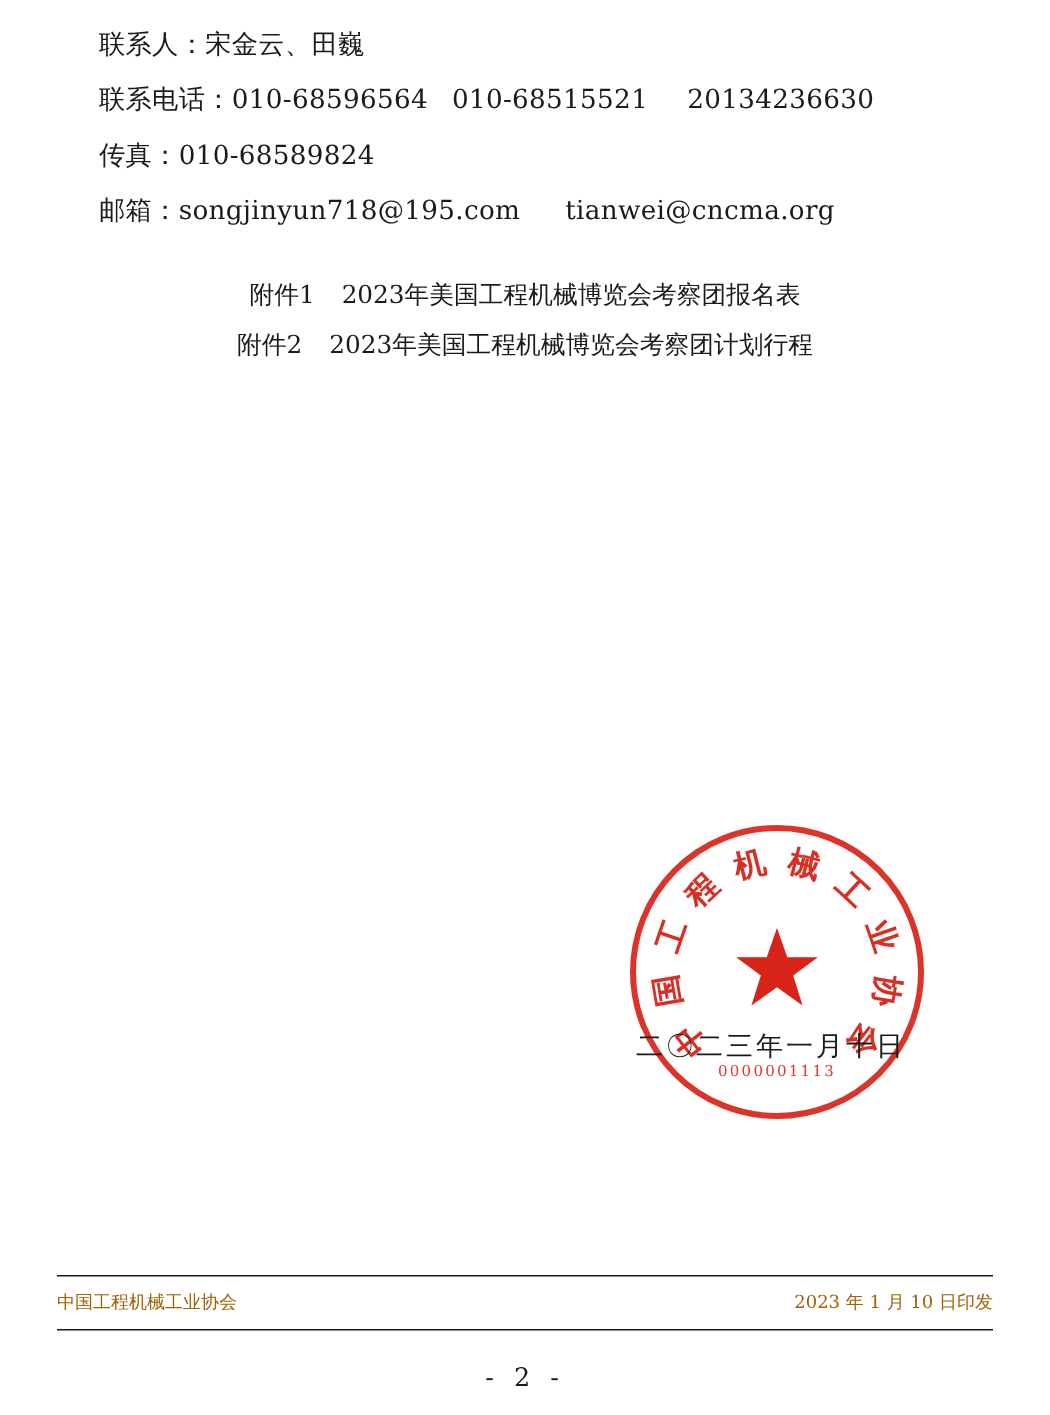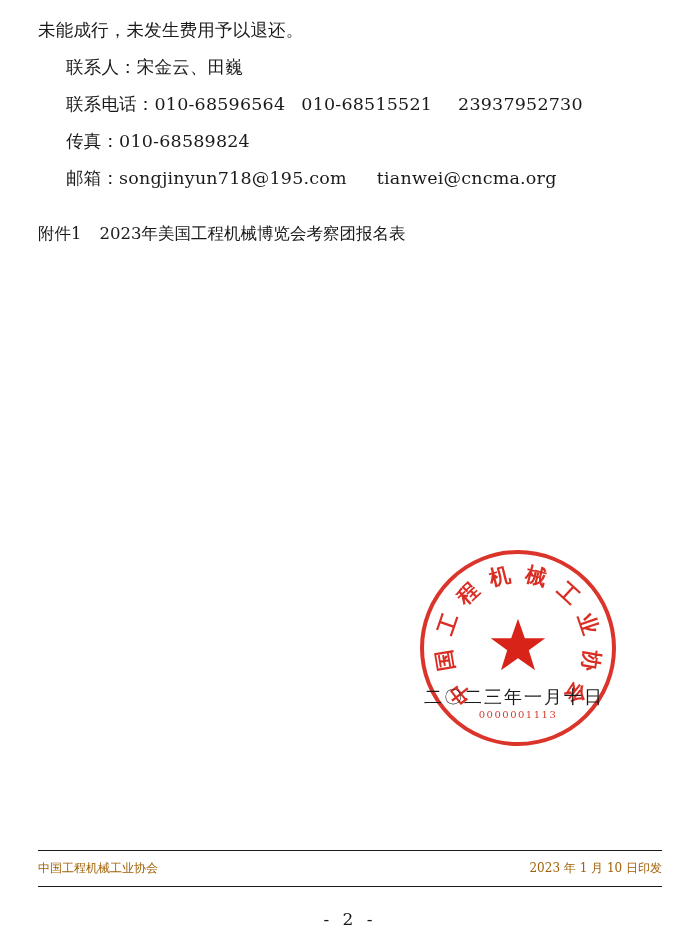--- a/index.html
+++ b/index.html
@@ -42,20 +42,21 @@
     padding-top: 12px;
   }
   .spacer-sm { height: 10px; }
   .attachments {
     font-size: 16.5px;
     line-height: 33px;
     color: #1a1a1a;
   }
   .att-row {
     white-space: pre;
+    text-align: center;
   }
   .att-gap {
     display: inline-block;
     width: 18px;
   }
   .contact-gap-1 { display: inline-block; width: 16px; }
   .contact-gap-2 { display: inline-block; width: 26px; }
   .mail-gap { display: inline-block; width: 30px; }
   .mono-ish {
     font-family: "DejaVu Serif", "Liberation Serif", serif;
@@ -175,36 +176,36 @@
     color: #1a1a1a;
     letter-spacing: 4px;
   }
 </style>
 </head>
 <body>
 
 <div class="page">
 
   <div class="body-text top-line">
-    <p class="para">未能成行，未发生费用予以退还。</p>
 
     <p class="para indent-contact"><span>联系人：</span><span>宋金云、田巍</span></p>
 
-    <p class="para indent-contact"><span>联系电话：</span><span class="mono-ish">010-68596564</span><span class="contact-gap-1"></span><span class="mono-ish">010-68515521</span><span class="contact-gap-2"></span><span class="mono-ish">23937952730</span></p>
+    <p class="para indent-contact"><span>联系电话：</span><span class="mono-ish">010-68596564</span><span class="contact-gap-1"></span><span class="mono-ish">010-68515521</span><span class="contact-gap-2"></span><span class="mono-ish">20134236630</span></p>
 
     <p class="para indent-contact"><span>传真：</span><span class="mono-ish">010-68589824</span></p>
 
     <p class="para indent-contact"><span>邮箱：</span><span class="mono-ish">songjinyun718@195.com</span><span class="mail-gap"></span><span class="mono-ish">tianwei@cncma.org</span></p>
   </div>
 
   <div class="spacer-sm"></div>
   <div class="spacer-sm"></div>
 
   <div class="attachments">
     <div class="att-row"><span>附件1</span><span class="att-gap"></span><span>2023年美国工程机械博览会考察团报名表</span></div>
+    <div class="att-row"><span>附件2</span><span class="att-gap"></span><span>2023年美国工程机械博览会考察团计划行程</span></div>
   </div>
 
   <div class="seal-area">
     <div class="seal">
       <div class="seal-ring"></div>
       <div class="seal-star">
         <svg viewBox="0 0 100 100" width="58" height="58" aria-hidden="true">
           <polygon points="50,3 61.8,36.5 97,36.5 68.6,57.5 79.4,92 50,71 20.6,92 31.4,57.5 3,36.5 38.2,36.5" fill="#d82318"></polygon>
         </svg>
       </div>

